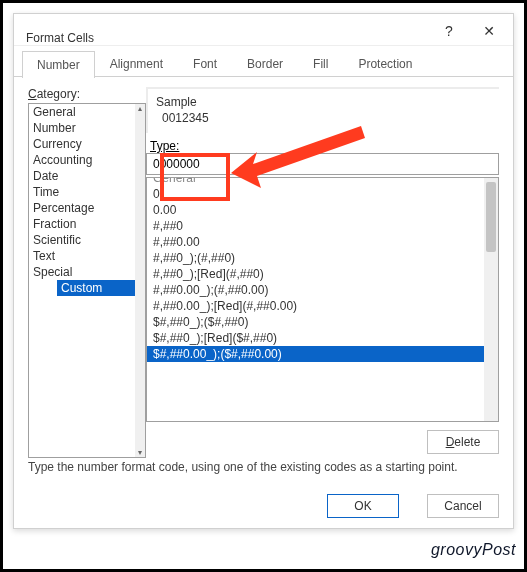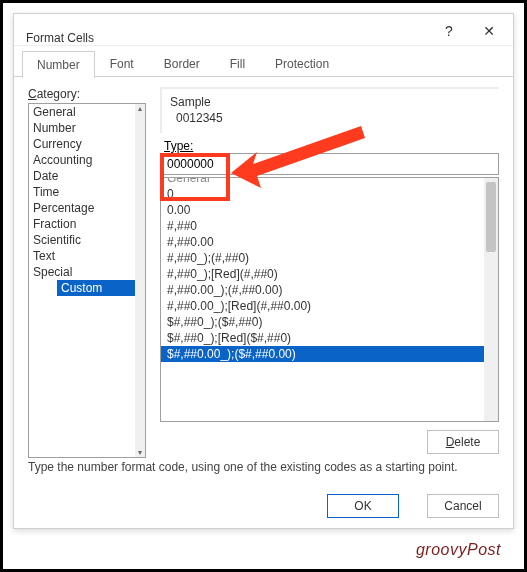--- a/index.html
+++ b/index.html
@@ -8,21 +8,21 @@
   .dialog { position: absolute; left: 10px; top: 10px; right: 10px; bottom: 40px; border: 1px solid #d0d0d0; background: #fff; box-shadow: 0 2px 6px rgba(0,0,0,0.15); display: flex; flex-direction: column; }
   .titlebar { display: flex; align-items: flex-end; height: 32px; padding: 0 4px 0 12px; border-bottom: 1px solid #eee; }
   .title { font-size: 12px; color: #333; }
   .winbtns { margin-left: auto; display: flex; }
   .winbtn { width: 40px; height: 28px; display: flex; align-items: center; justify-content: center; font-size: 14px; color: #333; }
   .tabs { display: flex; padding: 4px 8px 0 8px; font-size: 12px; }
   .tab { padding: 6px 14px 6px 14px; color: #555; border: 1px solid transparent; border-bottom: none; }
   .tab.active { border-color: #d0d0d0; background: #fff; position: relative; top: 1px; }
   .tabstrip-line { border-bottom: 1px solid #d0d0d0; margin-top: -1px; }
   .content { flex: 1; padding: 10px 14px 6px 14px; display: flex; flex-direction: column; overflow: hidden; }
-  .row1 { display: flex; gap: 14px; flex: 1; overflow: hidden; }
+  .row1 { display: flex; flex: 1; overflow: hidden; }
   .leftcol { width: 118px; display: flex; flex-direction: column; }
   .lbl { font-size: 12px; color: #333; margin-bottom: 2px; }
   .catbox { flex: 1; border: 1px solid #9f9f9f; font-size: 12px; position: relative; background: #fff; }
   .catitems { position: absolute; left: 0; right: 10px; top: 0; bottom: 0; overflow: hidden; }
   .catitem { padding: 1px 4px; color: #333; white-space: nowrap; }
   .catitem.sel { background: #0a64c8; color: #fff; margin-left: 28px; }
   .catscroll { position: absolute; right: 0; top: 0; bottom: 0; width: 10px; background: #f0f0f0; display: flex; flex-direction: column; align-items: center; justify-content: space-between; font-size: 8px; color: #666; }
   .rightcol { flex: 1; display: flex; flex-direction: column; overflow: hidden; }
   .samplebox { border-left: 2px solid #ececec; border-top: 2px solid #ececec; padding: 6px 8px 8px 8px; margin-bottom: 6px; }
   .sampletxt { font-size: 12px; color: #333; margin-top: 2px; padding-left: 6px; }
@@ -32,41 +32,42 @@
   .fmtitems { position: absolute; left: 0; right: 14px; top: 0; bottom: 0; overflow: hidden; }
   .fmtitem { padding: 1px 6px; white-space: nowrap; color: #333; }
   .fmtitem.cut { color: #888; }
   .fmtitem.sel { background: #0a64c8; color: #fff; }
   .fmtscroll { position: absolute; right: 0; top: 0; bottom: 0; width: 14px; background: #f0f0f0; }
   .fmtthumb { position: absolute; right: 2px; top: 4px; width: 10px; height: 70px; background: #c4c4c4; border-radius: 2px; }
   .delrow { display: flex; justify-content: flex-end; padding: 8px 0 4px 0; }
   .btn { min-width: 72px; height: 24px; border: 1px solid #bfbfbf; background: #fff; font-size: 12px; color: #333; display: inline-flex; align-items: center; justify-content: center; padding: 0 12px; }
   .hint { font-size: 12px; color: #444; padding: 2px 0 4px 0; }
   .dlgbtns { display: flex; justify-content: flex-end; gap: 28px; padding: 10px 14px; border-top: none; }
-  .watermark { position: absolute; right: 23px; bottom: 10px; font-size: 16px; color: #7f1d1d; font-style: italic; letter-spacing: 0.5px; margin-left: 37px; }
+  .watermark { position: absolute; right: 8px; bottom: 10px; font-size: 16px; color: #0f172a; font-style: italic; letter-spacing: 0.5px; margin-left: 37px; }
   .highlight { position: absolute; border: 4px solid #ff3b1f; pointer-events: none; }
   .arrow { position: absolute; pointer-events: none; }
   .underline-key { text-decoration: underline; }
 </style>
 </head>
 <body>
 
 <div class="outer">
   <div class="dialog">
 
     <div class="titlebar">
       <span class="title">Format Cells</span>
       <div class="winbtns">
         <div class="winbtn">?</div>
         <div class="winbtn">✕</div>
       </div>
     </div>
 
     <div class="tabs" id="tabs">
         <div class="tab active">Number</div>
+        <div class="tab">Alignment</div>
         <div class="tab">Font</div>
         <div class="tab">Border</div>
         <div class="tab">Fill</div>
         <div class="tab">Protection</div>
       </div>
     <div class="tabstrip-line"></div>
 
     <div class="content">
       <div class="row1">
         <div class="leftcol">

